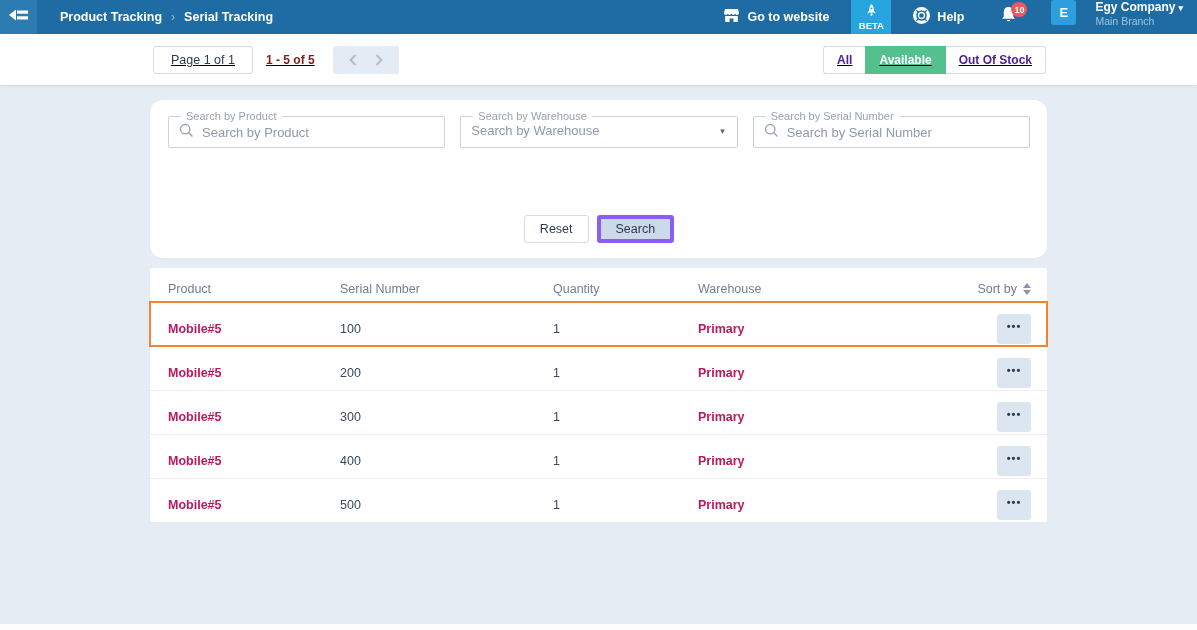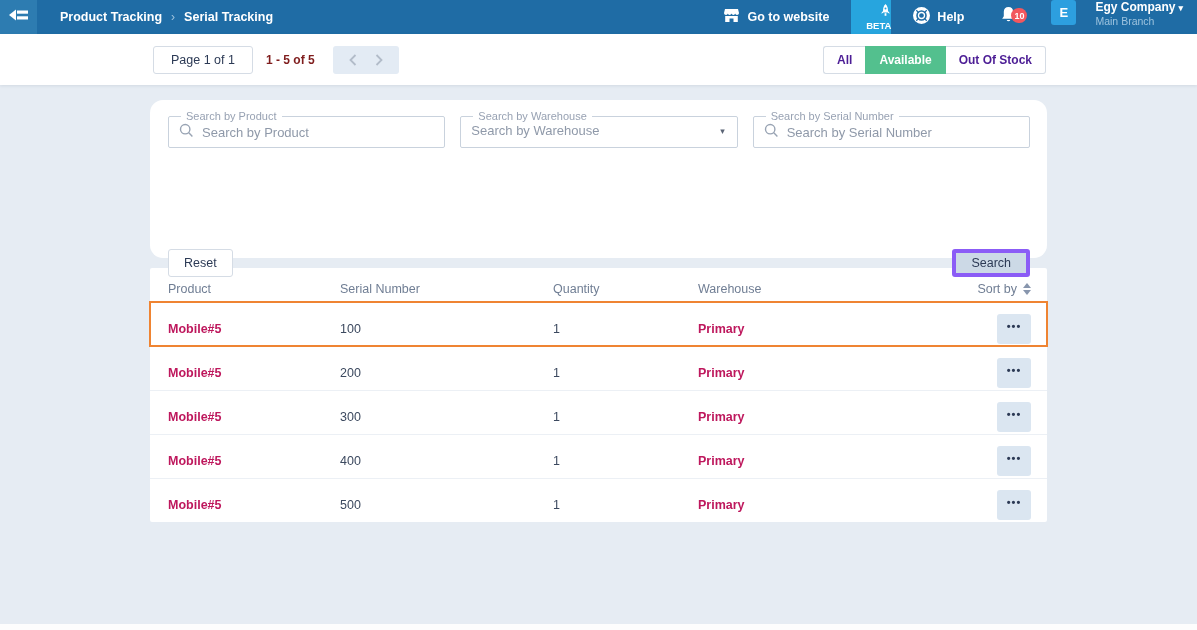--- a/index.html
+++ b/index.html
@@ -6,31 +6,31 @@
   html,body { width:1197px; height:630px; overflow:hidden; }
   body { font-family:"Liberation Sans", sans-serif; background:#e6ecf3; position:relative; }
 
   
   .navbar { height:34px; background:#1f6ca5; display:flex; align-items:stretch; color:#fff;gap:10px; }
   .nav-left-box { width:37px; background:#2d7cb1; display:flex; align-items:center; justify-content:center; cursor:pointer; }
   .breadcrumb { display:flex; align-items:center; gap:9px; margin-left:13px; font-size:12.5px; font-weight:bold; }
   .crumb-sep { color:#9fc3de; font-size:12px; font-weight:normal; }
   .nav-spacer { flex:1; }
   .nav-item { display:flex; align-items:center; gap:7px; font-size:12.5px; font-weight:bold; padding:0 12px; cursor:pointer; }
-  .beta-box { background:#27a5de; width:40px; display:flex; flex-direction:column; align-items:flex-end; justify-content:center; gap:1px; font-size:9.5px; font-weight:bold; cursor:pointer; }
+  .beta-box { background:#27a5de; width:40px; display:flex; flex-direction:column; align-items:center; justify-content:center; gap:1px; font-size:9.5px; font-weight:bold; cursor:pointer; }
   .bell-wrap { position:relative; padding:0 14px; display:flex; align-items:center; cursor:pointer; }
-  .badge { position:absolute; top:8px; right:4px; background:#f2575e; color:#fff; font-size:9px; font-weight:bold; min-width:16px; height:15px; border-radius:8px; display:flex; align-items:center; justify-content:center; padding:0 3px; }
+  .badge { position:absolute; top:2px; right:4px; background:#f2575e; color:#fff; font-size:9px; font-weight:bold; min-width:16px; height:15px; border-radius:8px; display:flex; align-items:center; justify-content:center; padding:0 3px; }
   .avatar { width:25px; height:25px; background:#2d9fdf; border-radius:3px; display:flex; align-items:center; justify-content:center; font-size:13px; font-weight:bold; margin-left:10px; }
   .company-block { margin:0 14px 0 9px; line-height:1.25; cursor:pointer; }
   .company-name { font-size:12px; font-weight:bold; white-space:nowrap; }
   .company-caret { font-size:9px; margin-left:3px; }
   .branch-name { font-size:10.5px; color:#9dc3de; }
 
   
-  .toolbar { height:51px; background:#fff; display:flex; align-items:center; box-shadow:0 1px 3px rgba(40,60,90,.10); position:relative; z-index:2; }
+  .toolbar { height:51px; background:#fff; display:flex; align-items:center; box-shadow:0 1px 3px rgba(40,60,90,.10); position:relative; z-index:2;text-decoration:underline; }
   .page-box { margin-left:153px; border:1px solid #d5dce5; border-radius:3px; height:28px; padding:0 17px; display:flex; align-items:center; font-size:12.5px; color:#2c3a55; background:#fff; cursor:pointer; }
   .range-label { margin-left:13px; font-size:12px; font-weight:bold; color:#7f1d1d; }
   .pager { margin-left:18px; width:66px; height:28px; background:#e3ebf4; border-radius:3px; display:flex; align-items:center; justify-content:center; gap:18px; }
   .pager svg { display:block; }
   .toolbar-spacer { flex:1; }
   .filter-group { display:flex; margin-right:151px; }
   .filter-btn { height:28px; display:flex; align-items:center; padding:0 13px; font-size:12px; font-weight:bold; color:#4c1d95; background:#fff; border:1px solid #d5dce5; cursor:pointer; }
   .filter-btn.first { border-radius:3px 0 0 3px; border-right:none; }
   .filter-btn.last { border-radius:0 3px 3px 0; border-left:none; }
   .filter-btn.active { background:#53c08e; border:1px solid #53c08e; color:#fff; }
@@ -41,21 +41,21 @@
   .search-card { height:158px; padding:10px 17px 0 18px;border-radius:13px; }
   .fields-row { display:flex; gap:15px; }
   .field-set { flex:1; border:1px solid #c9d2dd; border-radius:2px; padding:0; height:38px; }
   .field-set legend { font-size:11px; color:#98a2b3; margin-left:12px; padding:0 5px; }
   .field-inner { display:flex; align-items:center; gap:8px; padding:1px 10px 6px 10px; font-size:13px; color:#8f99a9; cursor:text; }
   .field-inner input { border:none; outline:none; flex:1; font-size:13px; font-family:"Liberation Sans",sans-serif; color:#2c3a55; background:transparent; }
   .field-inner input::placeholder { color:#8f99a9; }
   .select-inner { cursor:pointer; }
   .select-placeholder { flex:1; }
   .select-caret { color:#5a6475; font-size:9px; margin-right:2px; }
-  .actions-row { display:flex; justify-content:space-between; gap:8px; margin-top:101px; }
+  .actions-row { display:flex; justify-content:center; gap:8px; margin-top:67px; }
   .btn { height:28px; padding:0 15px; border-radius:3px; font-size:12.5px; font-family:"Liberation Sans",sans-serif; color:#2c3a55; display:flex; align-items:center; cursor:pointer; }
   .btn-reset { background:#fff; border:1px solid #d5dce5; }
   .btn-search { background:#ccd9e6; border:4px solid #8b5cf6; }
 
   
   .table-card { margin-top:10px; padding:0; }
   .t-row { display:grid; grid-template-columns:172px 213px 145px 1fr 70px; align-items:center; padding:8px 16px 0 18px; }
   .t-head { height:34px; font-size:12.5px; color:#707e94; }
   .sort-cell { grid-column:5; display:flex; align-items:center; justify-content:flex-end; gap:6px; cursor:pointer; }
   .sort-icon { display:inline-flex; flex-direction:column; gap:2px; }

